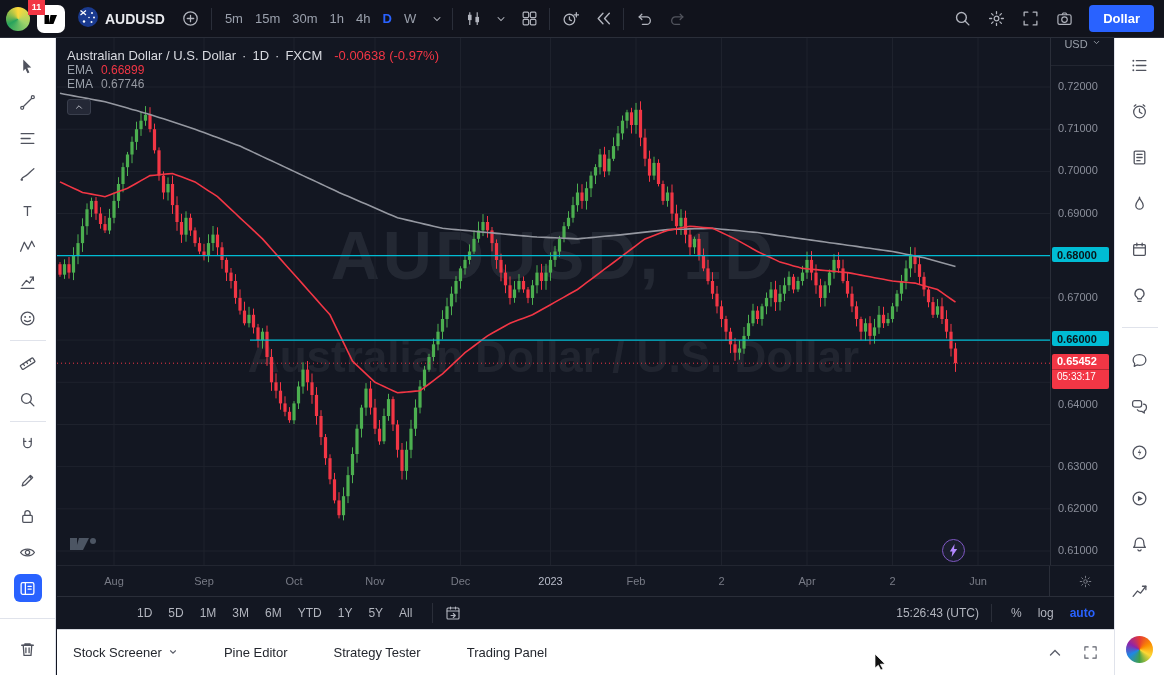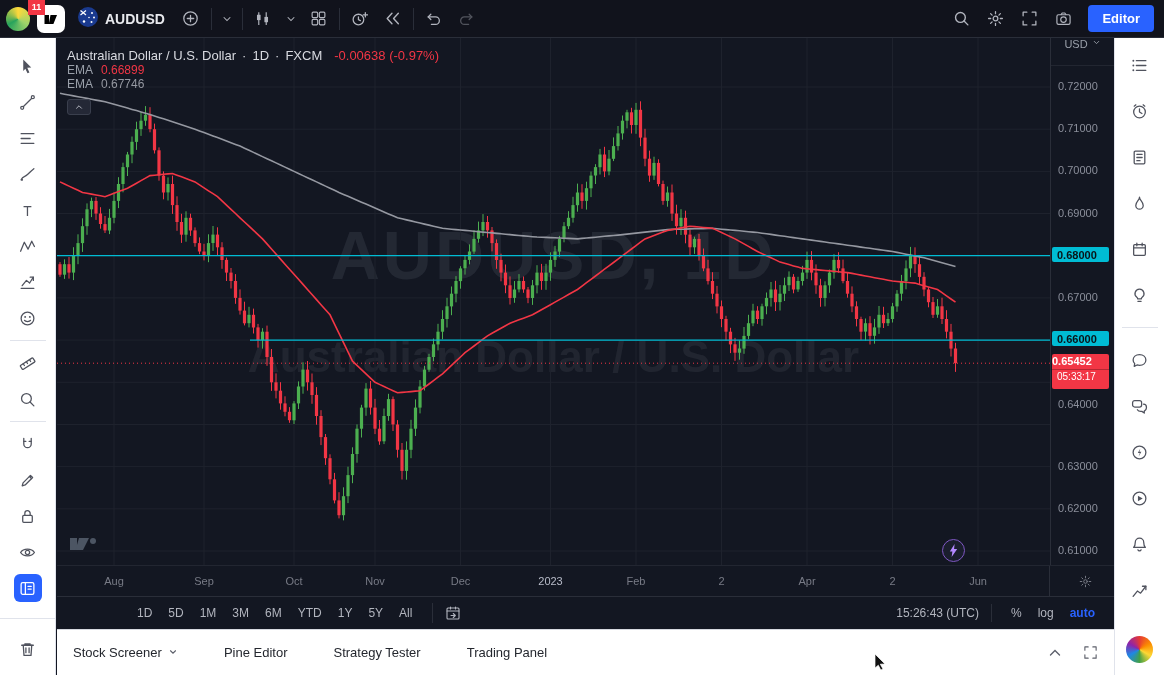--- a/index.html
+++ b/index.html
@@ -63,21 +63,21 @@
   .tv-wm{position:absolute;left:12px;top:496px;color:#4c5563;z-index:3;cursor:pointer}
   .flash{position:absolute;left:885px;top:501px;width:23px;height:23px;border-radius:50%;border:1.5px solid #7e57c2;
          background:#1a1e2d;display:grid;place-items:center;z-index:4;cursor:pointer}
   .scale{position:relative;width:64px;border-left:1px solid #2a2e39;font-size:11px;z-index:3}
   .usd{position:absolute;top:0;left:0;right:0;height:28px;display:flex;justify-content:center;gap:4px;
        color:#9aa0aa;border-bottom:1px solid #222631;cursor:pointer}
   .tick{position:absolute;left:7px;color:#8b8f9b}
   .lvl{position:absolute;left:1px;right:5px;height:15px;line-height:17px;color:#081418;font-weight:bold;
        padding-left:5px;border-radius:2px;z-index:4}
   .last{position:absolute;left:1px;right:5px;border-radius:2px;color:#fff;z-index:5;overflow:hidden}
-  .last .lp{height:15px;line-height:15px;font-weight:bold}
+  .last .lp{height:15px;line-height:15px;padding-left:5px;font-weight:bold}
   .last .lc{height:20px;line-height:14px;padding-left:5px;font-size:10px;border-top:1px solid rgba(0,0,0,.25)}
   .timescale{position:relative;height:31px;border-top:1px solid #222631}
   .tlabel{position:absolute;top:9px;transform:translateX(-50%);font-size:11px;color:#787b86}
   .tlabel.major{color:#b8bcc9}
   .ts-vline{position:absolute;right:64px;top:0;bottom:0;width:1px;background:#2a2e39}
   .gear{position:absolute;right:22px;top:8px;color:#787b86;cursor:pointer}
   .range-row{height:33px;border-top:1px solid #2a2e39;display:flex;align-items:center;padding:0 12px;gap:2px}
   .range-btn{background:none;border:none;font-family:inherit;font-size:12px;color:#b2b5be;padding:4px 8px;cursor:pointer;border-radius:4px}
   .goto{color:#b2b5be;margin-left:10px;padding-left:12px;border-left:1px solid #2a2e39;cursor:pointer;display:grid;place-items:center;height:20px}
   .sp{flex:1}
@@ -124,20 +124,29 @@
       </span>
       <span>AUDUSD</span>
     </button>
     <button class="icon-btn">
       <svg width="17" height="17" viewBox="0 0 16 16" fill="none" stroke="currentColor" stroke-width="1.2" stroke-linecap="round">
           <circle cx="8" cy="8" r="6.3"></circle>
           <path d="M8 5v6M5 8h6"></path>
         </svg>
     </button>
     <i class="vsep"></i>
+    <div class="tfs" id="tf-row">
+        <button class="tf">5m</button>
+        <button class="tf">15m</button>
+        <button class="tf">30m</button>
+        <button class="tf">1h</button>
+        <button class="tf">4h</button>
+        <button class="tf active">D</button>
+        <button class="tf">W</button>
+      </div>
     <button class="icon-btn sm">
       <svg width="12" height="12" viewBox="0 0 16 16" fill="none" stroke="currentColor" stroke-width="1.4" stroke-linecap="round">
           <path d="M4 6 8 10 12 6"></path>
         </svg>
     </button>
     <i class="vsep"></i>
     <button class="icon-btn">
       <svg width="17" height="17" viewBox="0 0 16 16">
           <path d="M4.5 2v12M11.5 2v12" stroke="currentColor" stroke-width="1.1"></path>
           <rect x="2.8" y="4.5" width="3.4" height="5" fill="currentColor"></rect>
@@ -200,21 +209,21 @@
             <path d="M2 5.5V2h3.5M10.5 2H14v3.5M14 10.5V14h-3.5M5.5 14H2v-3.5"></path>
           </svg>
       </button>
       <button class="icon-btn">
         <svg width="17" height="17" viewBox="0 0 16 16" fill="none" stroke="currentColor" stroke-width="1.1">
             <rect x="1.8" y="4.5" width="12.4" height="9" rx="1.5"></rect>
             <circle cx="8" cy="9" r="2.6"></circle>
             <path d="M5.5 4.5 6.8 2.8h2.4l1.3 1.7"></path>
           </svg>
       </button>
-      <button class="publish">Editor</button>
+      <button class="publish">Dollar</button>
     </div>
   </header>
 
   <nav class="left-rail" id="left-rail">
       <button class="tool">
         <span class="ic">
           <svg width="17" height="17" viewBox="0 0 16 16" fill="none" stroke="currentColor" stroke-width="1.2" stroke-linecap="round" stroke-linejoin="round">
             <path d="M4 1.5 11.5 9 7.8 9.2 9.8 13.6 8 14.4 6 10 4 12.2Z" fill="currentColor" stroke="none"></path>
           </svg>
         </span>

